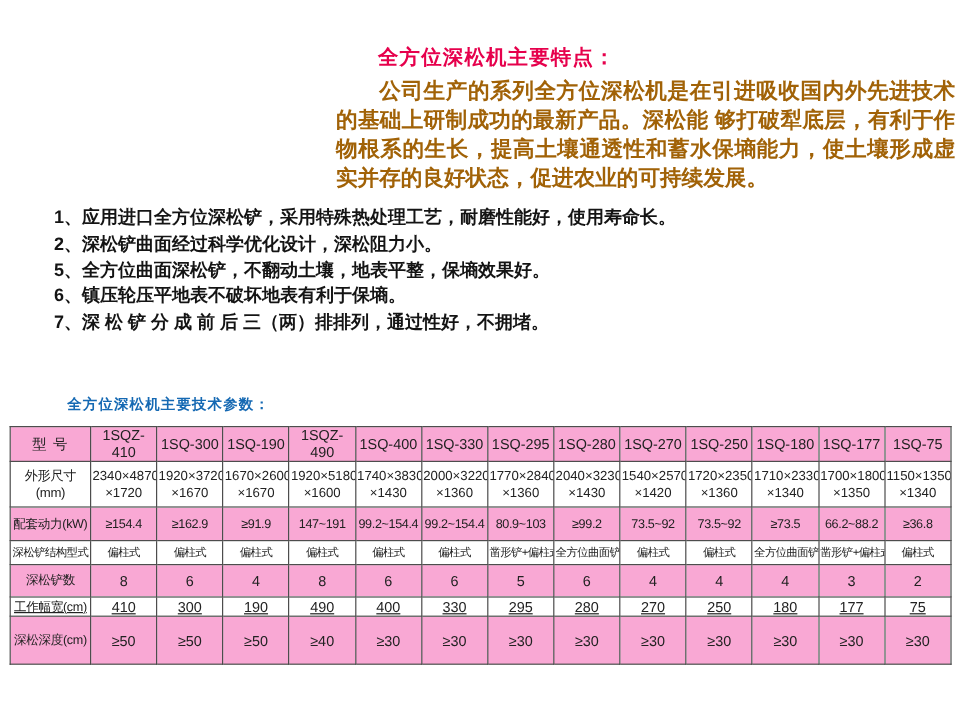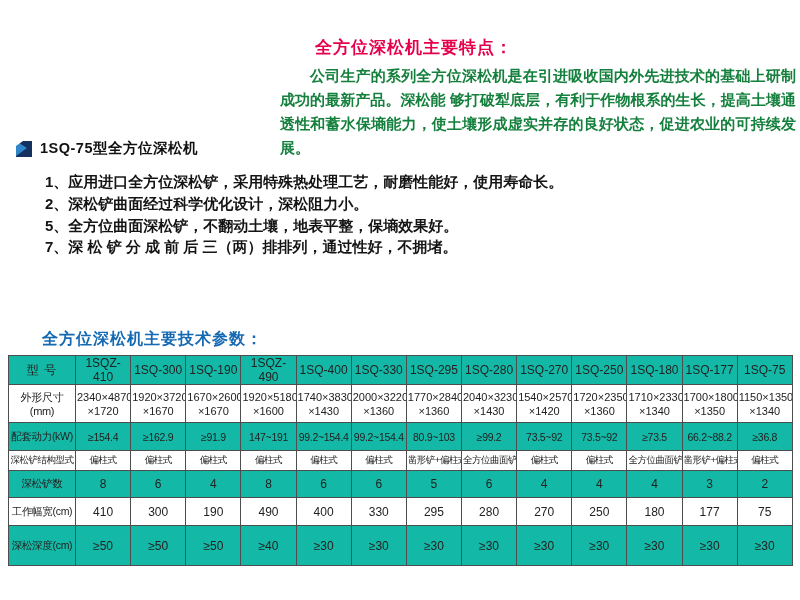--- a/index.html
+++ b/index.html
@@ -6,83 +6,76 @@
   html,body { background:#ffffff; }
   body { font-family:"Liberation Sans","DejaVu Sans",sans-serif; color:#1a1a1a; }
   .page { position:relative; width:800px; height:600px; background:#fff; overflow:hidden; }
 
   .features-heading {
     position:absolute; left:315px; top:36px;
     font-size:17px; font-weight:bold; color:#e6004c; letter-spacing:1px;text-align:right;
   }
   .intro {
     position:absolute; left:280px; top:64px; width:516px;
-    font-size:15px; line-height:24px; color:#15803d; font-weight:bold;
+    font-size:18px; line-height:24px; color:#a16207; font-weight:bold;
     text-indent:2em; text-align:justify;
   }
   .product-row {
     position:absolute; left:16px; top:139px;
     display:flex; align-items:center; gap:8px;
   }
   .product-row .logo { width:16px; height:16px; display:block; }
   .product-label { font-size:14.5px; font-weight:bold; color:#111; letter-spacing:0.5px; }
 
   .feature-list {
     position:absolute; left:45px; top:171px; width:748px;
     list-style:none; font-size:15px; font-weight:bold; color:#141414;
   }
   .feature-list li { line-height:21.8px; white-space:nowrap; }
 
   .specs-heading {
-    position:absolute; left:42px; top:329px;
-    font-size:16px; font-weight:bold; color:#1569b3; letter-spacing:1px;
+    position:absolute; left:56px; top:329px;
+    font-size:12px; font-weight:bold; color:#1569b3; letter-spacing:1px;
   }
 
   table.specs {
     position:absolute; left:8px; top:355px; width:784px;
     border-collapse:collapse; table-layout:fixed;
     font-size:12px; color:#222;
   }
   table.specs th, table.specs td {
     border:1px solid #4d4d4d; text-align:center; vertical-align:middle;
     padding:0 1px; overflow:hidden; background:#ffffff; font-weight:normal;
   }
-  table.specs .blue { background:#14b8a6; }
+  table.specs .blue { background:#f9a8d4; }
   tr.model-row th { height:26px; font-size:12px; }
   tr.row-dims td, tr.row-dims th { height:38px; font-size:11px; line-height:14px; white-space:pre-line; }
   tr.row-power td { height:28px; font-size:10.5px; letter-spacing:-0.3px; white-space:nowrap; }
   tr.row-structure td { height:20px; font-size:9.5px; letter-spacing:-0.5px; white-space:nowrap; }
   tr.row-shovels td { height:27px; }
-  tr.row-width td { height:28px; }
+  tr.row-width td { height:16px;text-decoration:underline; }
   tr.row-depth td { height:40px; }
   td.rowlabel, th.corner { font-size:10.5px; letter-spacing:-0.3px; white-space:nowrap; }
   th.corner { font-size:12px; letter-spacing:1px; }
 </style>
 </head>
 <body>
 
 <div class="page">
 
   <div class="features-heading">全方位深松机主要特点：</div>
 
   <div class="intro">公司生产的系列全方位深松机是在引进吸收国内外先进技术的基础上研制成功的最新产品。深松能 够打破犁底层，有利于作物根系的生长，提高土壤通透性和蓄水保墒能力，使土壤形成虚实并存的良好状态，促进农业的可持续发展。</div>
 
-  <div class="product-row">
-    <svg class="logo" viewBox="0 0 16 16" aria-hidden="true">
-      <polygon points="1,0 16,0 16,16 0,16 0,0" fill="#14325f"></polygon>
-      <polygon points="0,0 11,7 0,15" fill="#2f86c8"></polygon>
-      <polygon points="0,0 7,0 0,5" fill="#ffffff"></polygon>
-    </svg>
-    <span class="product-label">1SQ-75型全方位深松机</span>
-  </div>
 
   <ul class="feature-list" id="feature-list">
       <li>1、应用进口全方位深松铲，采用特殊热处理工艺，耐磨性能好，使用寿命长。</li>
       <li>2、深松铲曲面经过科学优化设计，深松阻力小。</li>
       <li>5、全方位曲面深松铲，不翻动土壤，地表平整，保墒效果好。</li>
+      <li>6、镇压轮压平地表不破坏地表有利于保墒。</li>
       <li>7、深 松 铲 分 成 前 后 三（两）排排列，通过性好，不拥堵。</li>
     </ul>
 
   <div class="specs-heading">全方位深松机主要技术参数：</div>
 
   <table class="specs">
     <colgroup id="specs-cols">
         <col style="width: 67px;">
         <col style="width: 55.1538px;">
         <col style="width: 55.1538px;">

